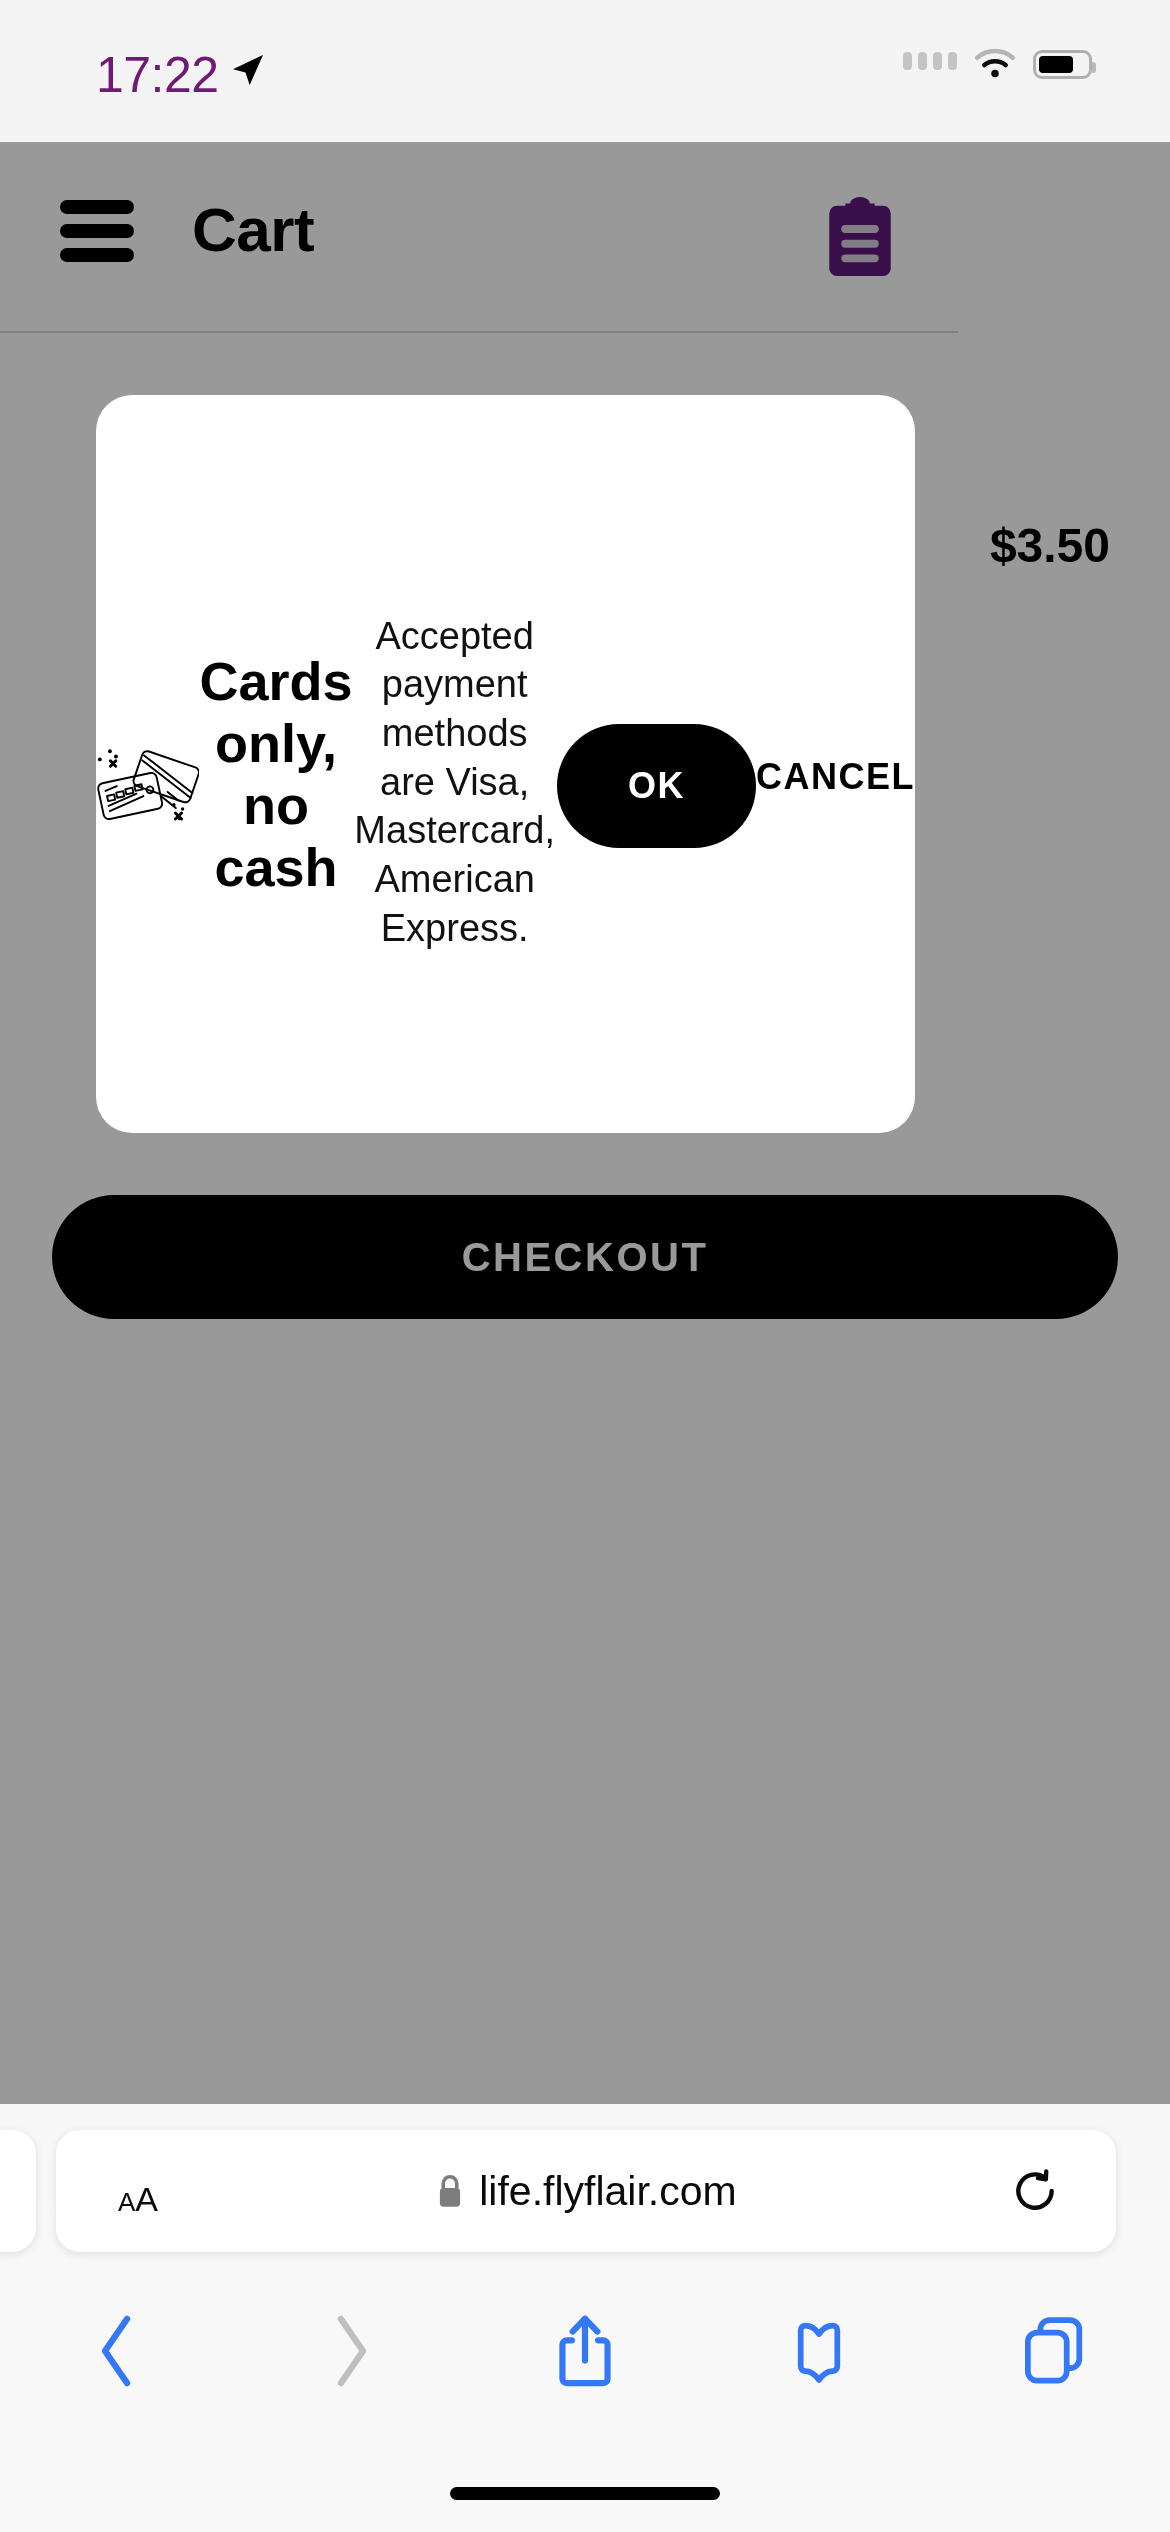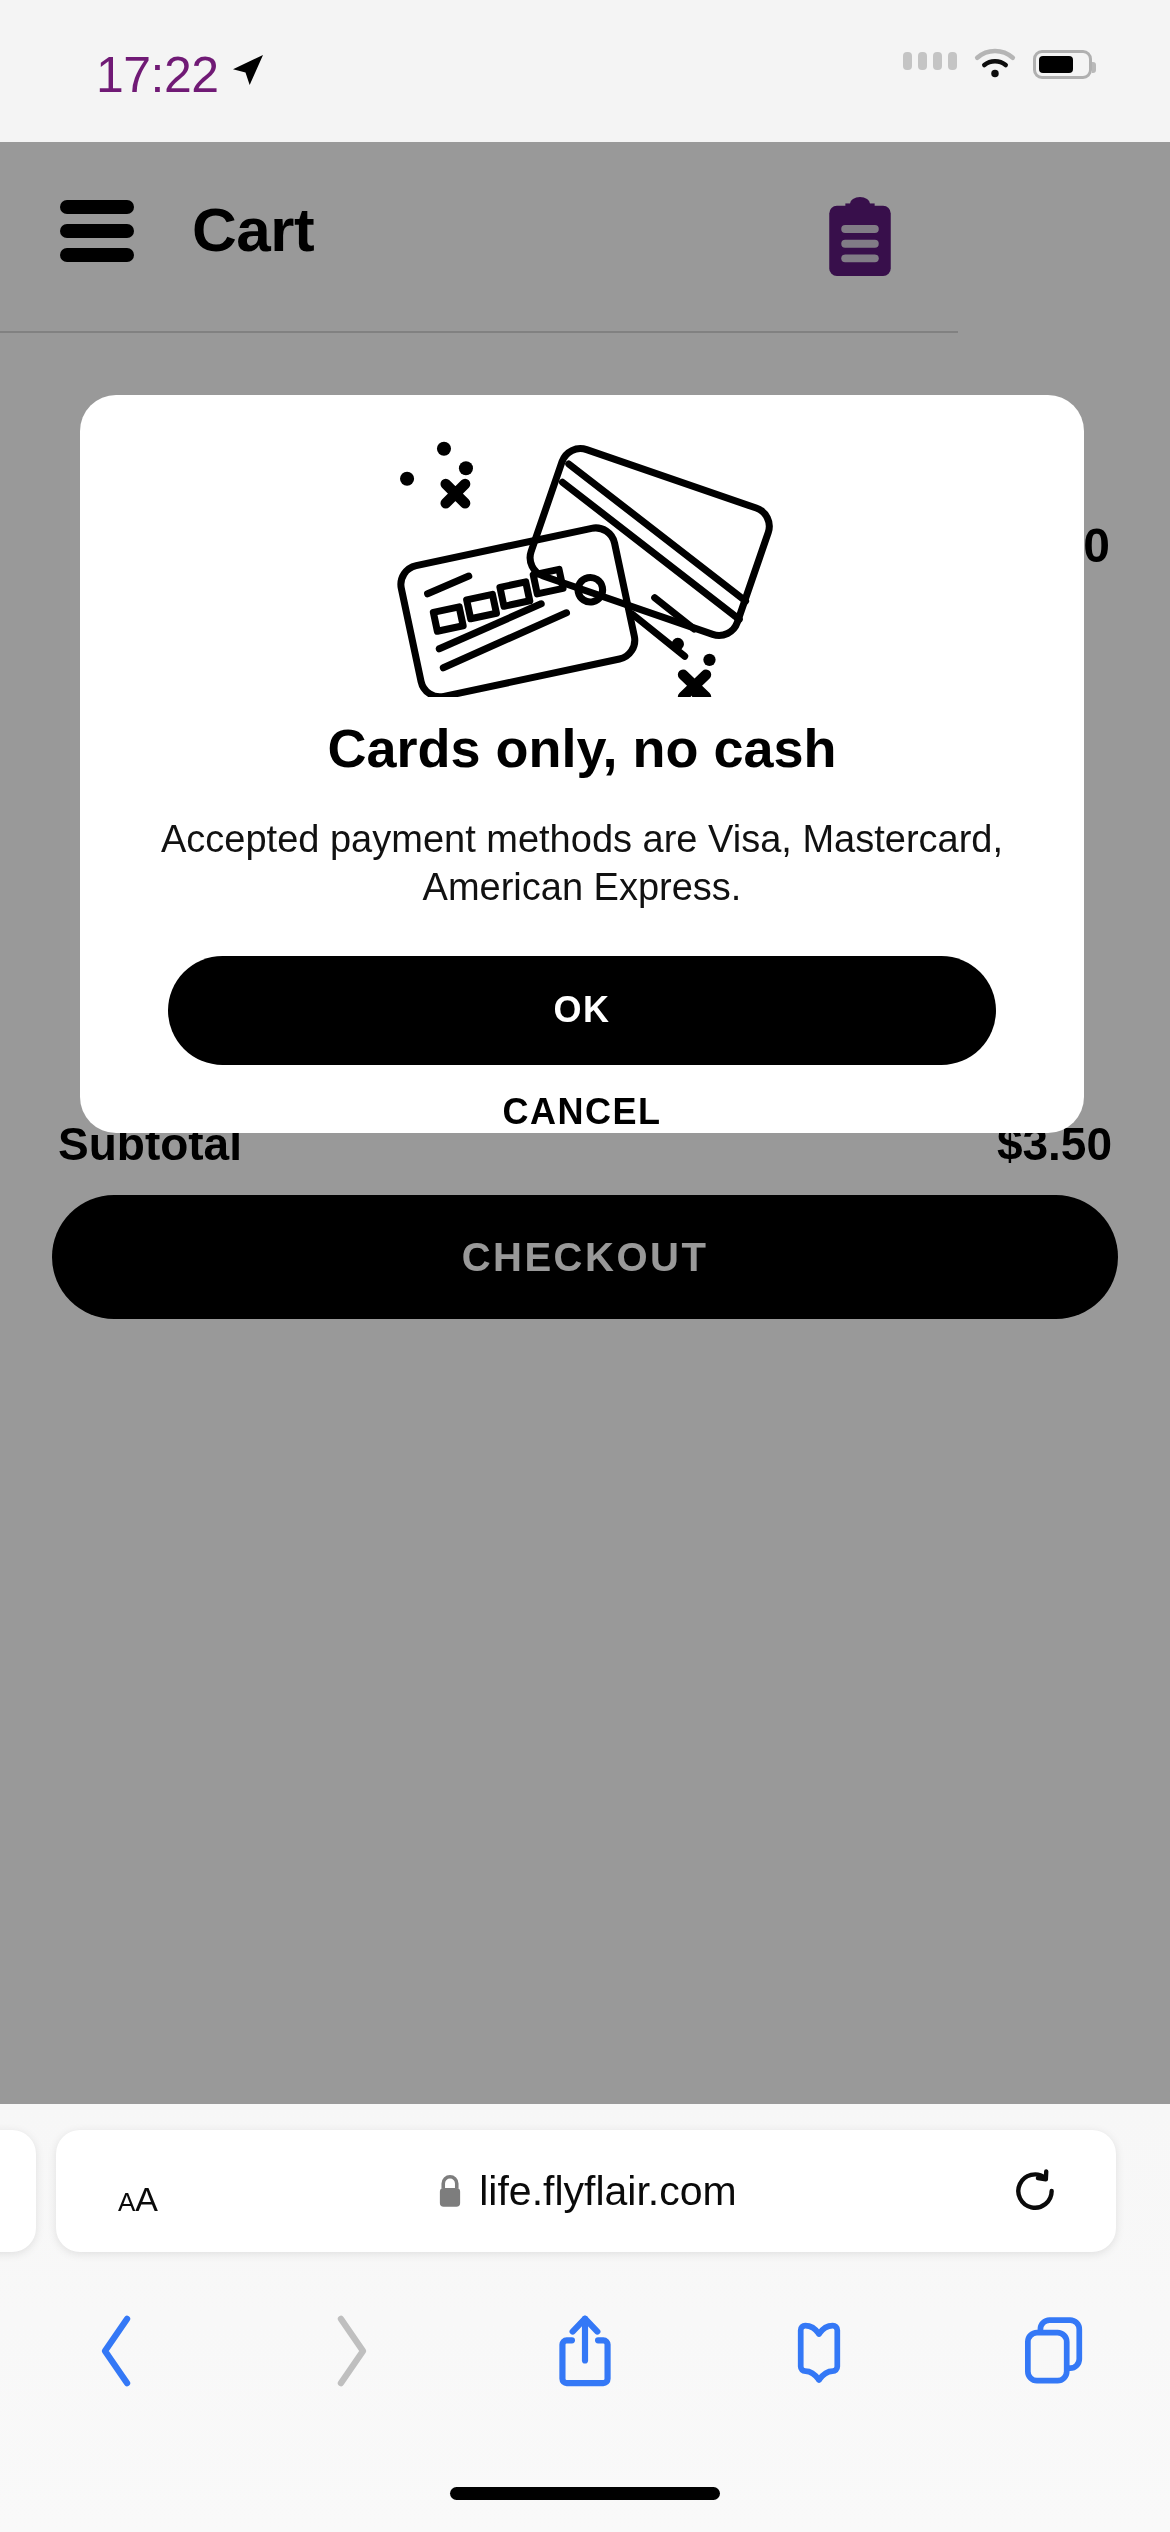--- a/index.html
+++ b/index.html
@@ -135,24 +135,24 @@
     position: absolute; top: 1053px; left: 52px;
     width: 1066px; height: 124px;
     background: #000; border-radius: 62px;
     display: flex; align-items: center; justify-content: center;
     color: #fff; font-size: 40px; font-weight: 700; letter-spacing: 2.5px;
   }
 
   
   #modal {
     position: absolute; z-index: 60;
-    left: 80px; top: 395px;
-    width: 1004px; height: 738px;
+    left: 96px; top: 395px;
+    width: 819px; height: 738px;
     background: #fff; border-radius: 36px;
-    display: flex; flex-direction: column; align-items: center;
+    display: flex; flex-direction: row; align-items: center;
   }
   #card-illustration { margin-top: 38px; width: 430px; height: 300px; }
   #modal-title {
     margin-top: 20px;
     font-size: 54px; font-weight: 700; color: #000; text-align: center;
   }
   #modal-body {
     margin-top: 36px; width: 850px;
     font-size: 38px; line-height: 1.28; color: #111; text-align: center;
   }
@@ -265,24 +265,20 @@
         <div class="lbl-dole">Dole</div>
         <div class="band"></div>
         <div class="lbl-juice">100% juice</div>
         <div class="lbl-vit">WITH ADDED VITAMIN C</div>
       </div>
       <div id="product-name">Apple Juice</div>
       <div id="product-size">341 ml</div>
       <div id="product-price">$3.50</div>
     </div>
 
-    <div id="subtotal-row">
-      <div id="subtotal-label">Subtotal</div>
-      <div id="subtotal-value">$3.50</div>
-    </div>
 
     <div id="checkout-button">CHECKOUT</div>
 
     <div id="dim-overlay"></div>
   </div>
 
   <div id="modal">
     <svg id="card-illustration" viewBox="0 0 430 300">
       <g fill="none" stroke="#000" stroke-width="8" stroke-linecap="round" stroke-linejoin="round">
 

